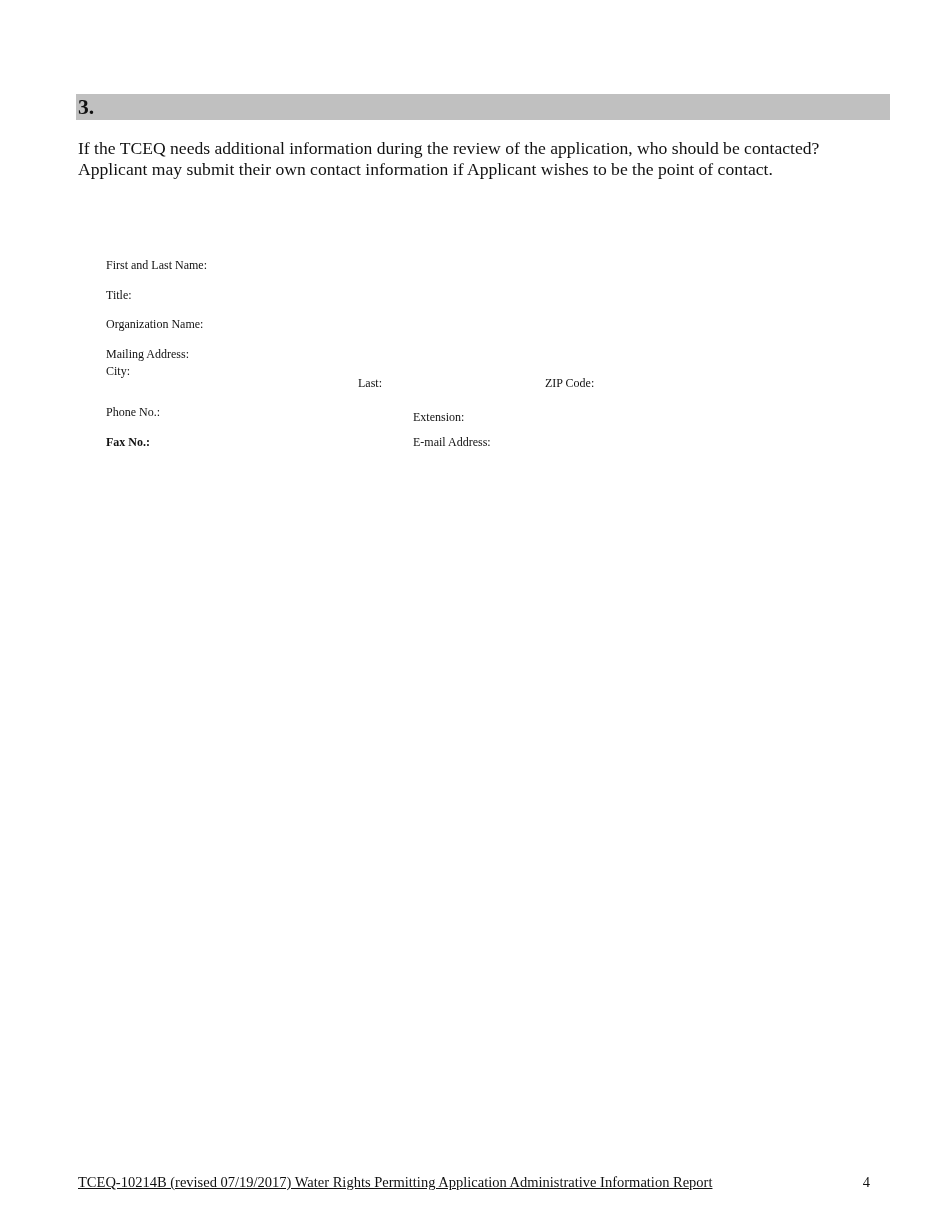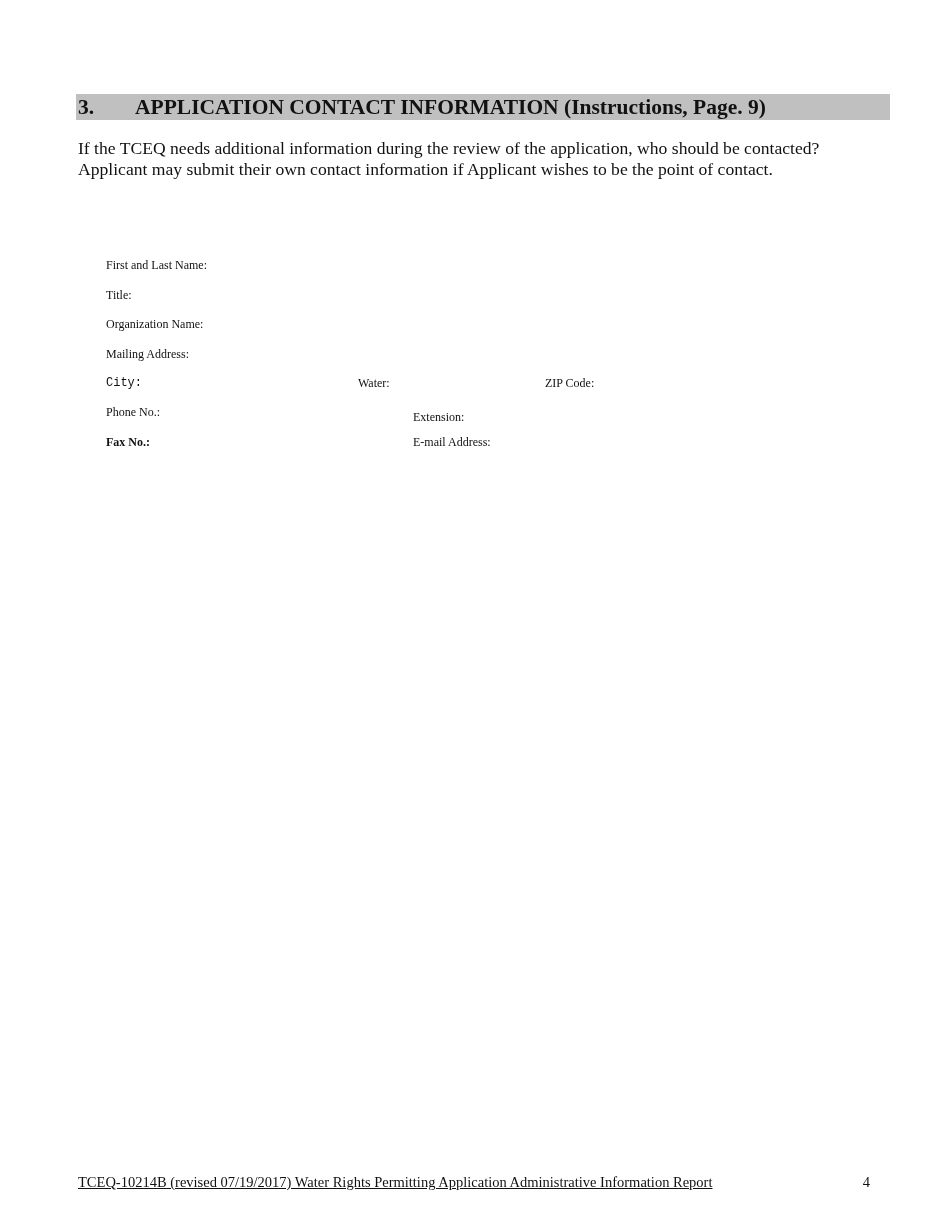--- a/index.html
+++ b/index.html
@@ -63,43 +63,42 @@
       white-space: nowrap;
     }
     .footer-text { position: absolute; left: 0; top: 0; text-decoration: underline; }
     .footer-page { position: absolute; right: 0; top: 0; }
   </style>
 </head>
 <body>
 
 <div class="section-heading">
   <span class="section-number">3.</span>
-  <span class="section-title">APPLICATION CONTACT INFORMATION (Instructions, Page. 9)</span>
 </div>
 
 <p class="intro" style="margin:0;">If the TCEQ needs additional information during the review of the application, who should be contacted? Applicant may submit their own contact information if Applicant wishes to be the point of contact.</p>
 
 <div>
   <div class="form-field" style="left:106px; top:254px;">
     <span>First and Last Name:</span>
   </div>
   <div class="form-field" style="left:106px; top:284px;">
     <span>Title:</span>
   </div>
   <div class="form-field" style="left:106px; top:313px;">
     <span>Organization Name:</span>
   </div>
   <div class="form-field" style="left:106px; top:343px;">
     <span>Mailing Address:</span>
   </div>
-  <div class="form-field" style="left:106px; top:372px;font-family:Liberation Mono, monospace;">
+  <div class="form-field" style="left:106px; top:360px;">
     <span>City:</span>
   </div>
   <div class="form-field" style="left:358px; top:372px;">
-    <span>Water:</span>
+    <span>Last:</span>
   </div>
   <div class="form-field" style="left:545px; top:372px;">
     <span>ZIP Code:</span>
   </div>
   <div class="form-field" style="left:106px; top:401px;">
     <span>Phone No.:</span>
   </div>
   <div class="form-field" style="left:413px; top:406px;">
     <span>Extension:</span>
   </div>

